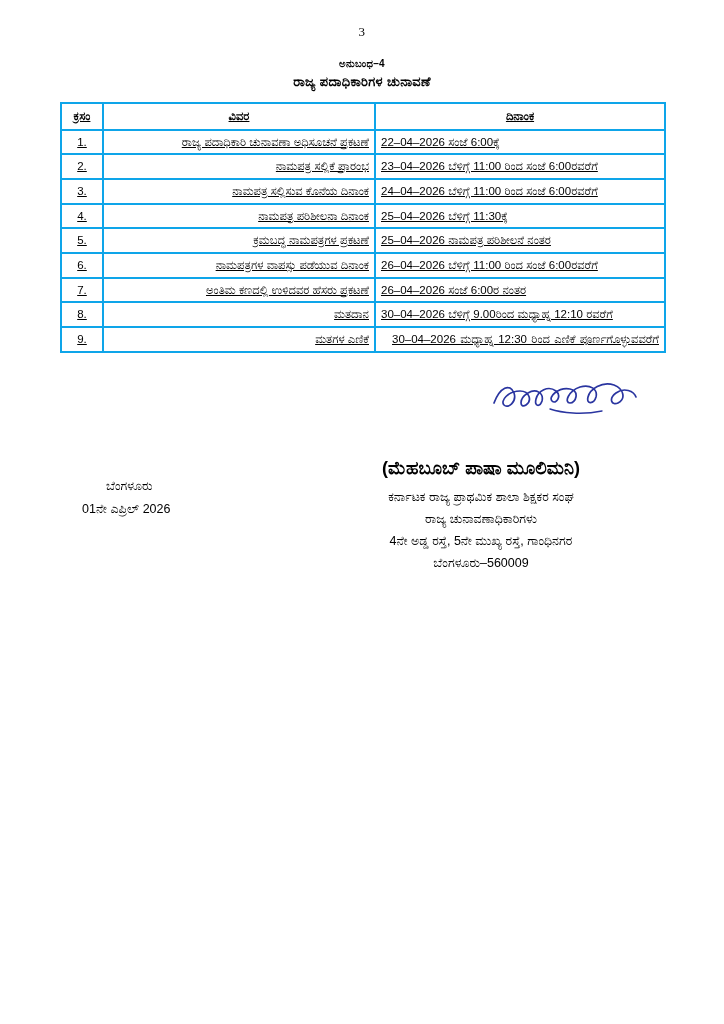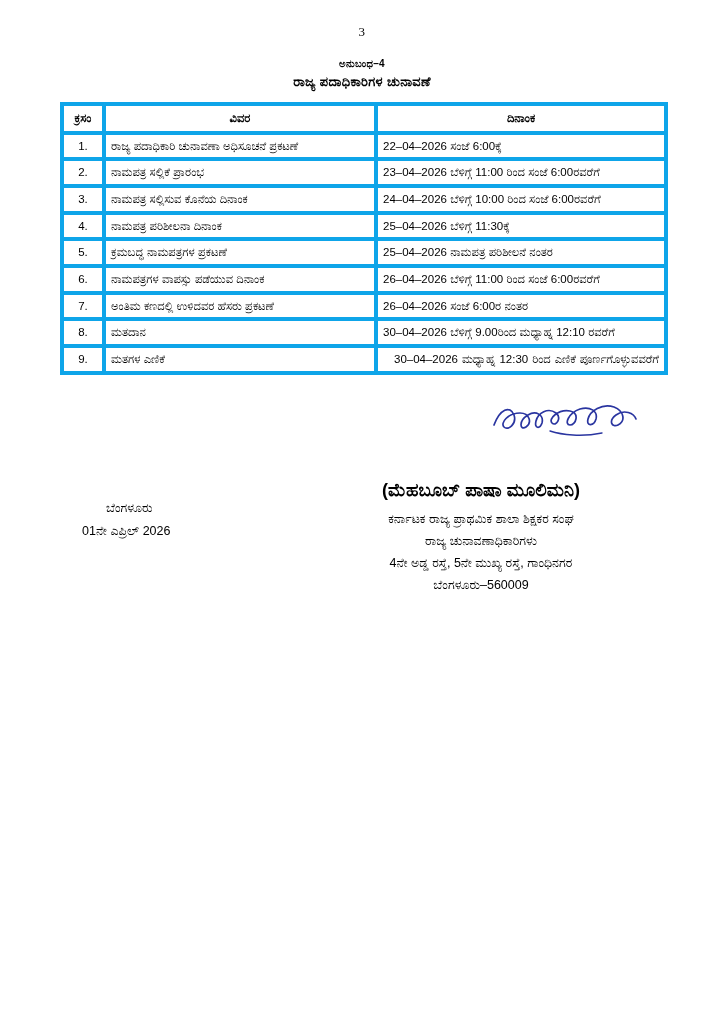--- a/index.html
+++ b/index.html
@@ -46,41 +46,42 @@
     letter-spacing: 0.3px;
   }
   table.schedule {
     border-collapse: collapse;
     width: 604px;
     margin: 0 auto;
     table-layout: fixed;
   }
   table.schedule th,
   table.schedule td {
-    border: 4px solid #0ea5e9;
+    border: 2px solid #0ea5e9;
     padding: 3px 5px;
     vertical-align: top;
     font-size: 11.5px;
     font-family: "Liberation Sans", "DejaVu Sans", sans-serif;
     line-height: 1.45;
+    text-decoration: underline;
   }
   table.schedule th {
     text-align: center;
     font-weight: 700;
     font-size: 11.5px;
     padding: 4px 4px;
   }
   col.c-sl { width: 42px; }
   col.c-desc { width: 272px; }
   col.c-date { width: 290px; }
   td.sl {
     text-align: center;
   }
   td.desc {
-    text-align: left;
+    text-align: right;
     padding-left: 8px;
   }
   td.date {
     text-align: left;
     padding-left: 7px;
   }
   td.date.justify {
     text-align: justify;
     text-align-last: justify;
     padding-left: 16px;
@@ -160,21 +161,21 @@
         <td class="date">22–04–2026 ಸಂಜೆ 6:00ಕ್ಕೆ</td>
       </tr>
       <tr>
         <td class="sl">2.</td>
         <td class="desc">ನಾಮಪತ್ರ ಸಲ್ಲಿಕೆ ಪ್ರಾರಂಭ</td>
         <td class="date">23–04–2026 ಬೆಳಿಗ್ಗೆ 11:00 ರಿಂದ ಸಂಜೆ 6:00ರವರೆಗೆ</td>
       </tr>
       <tr>
         <td class="sl">3.</td>
         <td class="desc">ನಾಮಪತ್ರ ಸಲ್ಲಿಸುವ ಕೊನೆಯ ದಿನಾಂಕ</td>
-        <td class="date">24–04–2026 ಬೆಳಿಗ್ಗೆ 10:00 ರಿಂದ ಸಂಜೆ 6:00ರವರೆಗೆ</td>
+        <td class="date">24–04–2026 ಬೆಳಿಗ್ಗೆ 11:00 ರಿಂದ ಸಂಜೆ 6:00ರವರೆಗೆ</td>
       </tr>
       <tr>
         <td class="sl">4.</td>
         <td class="desc">ನಾಮಪತ್ರ ಪರಿಶೀಲನಾ ದಿನಾಂಕ</td>
         <td class="date">25–04–2026 ಬೆಳಿಗ್ಗೆ 11:30ಕ್ಕೆ</td>
       </tr>
       <tr>
         <td class="sl">5.</td>
         <td class="desc">ಕ್ರಮಬದ್ಧ ನಾಮಪತ್ರಗಳ ಪ್ರಕಟಣೆ</td>
         <td class="date">25–04–2026  ನಾಮಪತ್ರ ಪರಿಶೀಲನೆ ನಂತರ</td>

